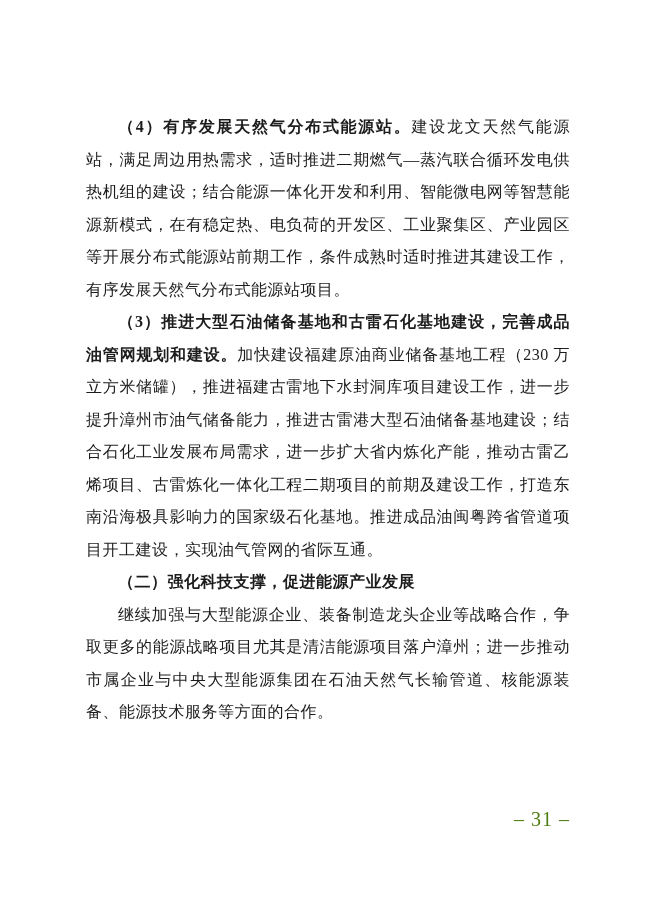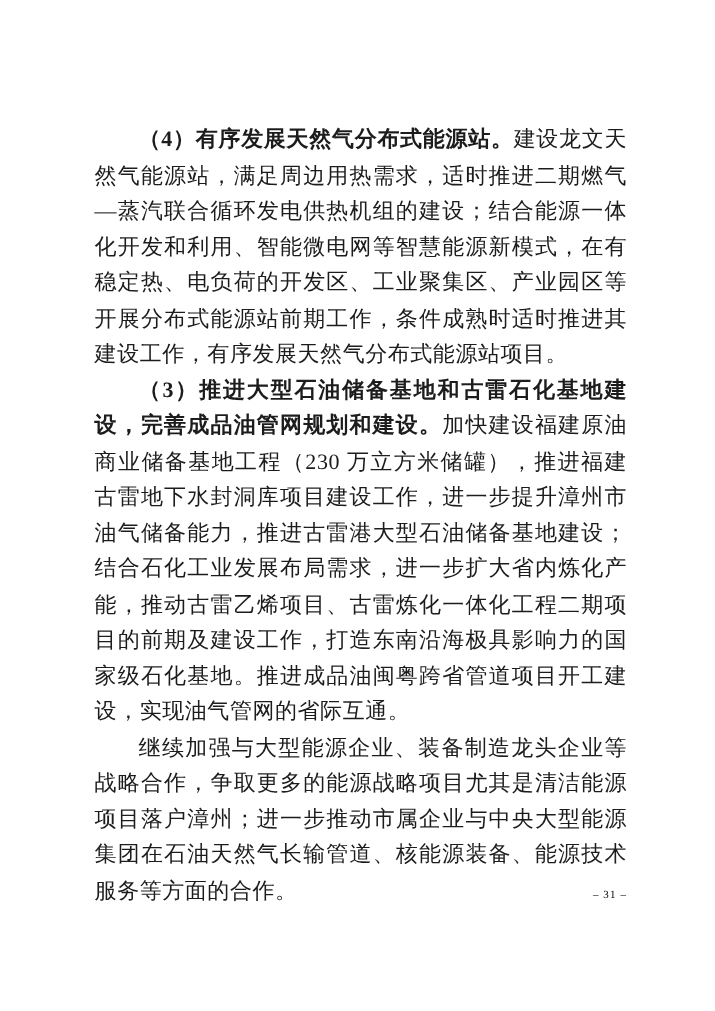--- a/index.html
+++ b/index.html
@@ -17,48 +17,49 @@
     color: #1c1c1c;
   }
   .content {
     position: absolute;
     top: 111px;
     left: 86px;
     right: 80px;
   }
   .para {
     margin: 0;
-    font-size: 20px;
+    font-size: 16px;
     line-height: 32.5px;
     letter-spacing: 0.5px;
     text-align: justify;
     text-indent: 2em;
     word-break: break-all;
   }
   .lead {
     font-weight: bold;
   }
   .page-number {
     position: absolute;
     top: 808px;
     right: 80px;
-    font-size: 10px;
+    font-size: 20px;
     letter-spacing: 1px;
-    color: #000000;
+    color: #4d7c0f;
   }
 </style>
 </head>
 <body>
 
 <div class="page">
   <div class="content">
 
     <p class="para"><span class="lead">（4）有序发展天然气分布式能源站。</span><span>建设龙文天然气能源站，满足周边用热需求，适时推进二期燃气—蒸汽联合循环发电供热机组的建设；结合能源一体化开发和利用、智能微电网等智慧能源新模式，在有稳定热、电负荷的开发区、工业聚集区、产业园区等开展分布式能源站前期工作，条件成熟时适时推进其建设工作，有序发展天然气分布式能源站项目。</span></p>
 
     <p class="para"><span class="lead">（3）推进大型石油储备基地和古雷石化基地建设，完善成品油管网规划和建设。</span><span>加快建设福建原油商业储备基地工程（230 万立方米储罐），推进福建古雷地下水封洞库项目建设工作，进一步提升漳州市油气储备能力，推进古雷港大型石油储备基地建设；结合石化工业发展布局需求，进一步扩大省内炼化产能，推动古雷乙烯项目、古雷炼化一体化工程二期项目的前期及建设工作，打造东南沿海极具影响力的国家级石化基地。推进成品油闽粤跨省管道项目开工建设，实现油气管网的省际互通。</span></p>
 
+    <p class="para"><span class="lead">（二）强化科技支撑，促进能源产业发展</span></p>
 
     <p class="para"><span>继续加强与大型能源企业、装备制造龙头企业等战略合作，争取更多的能源战略项目尤其是清洁能源项目落户漳州；进一步推动市属企业与中央大型能源集团在石油天然气长输管道、核能源装备、能源技术服务等方面的合作。</span></p>
 
   </div>
 
   <div class="page-number">– 31 –</div>
 </div>
 
 </body></html>

